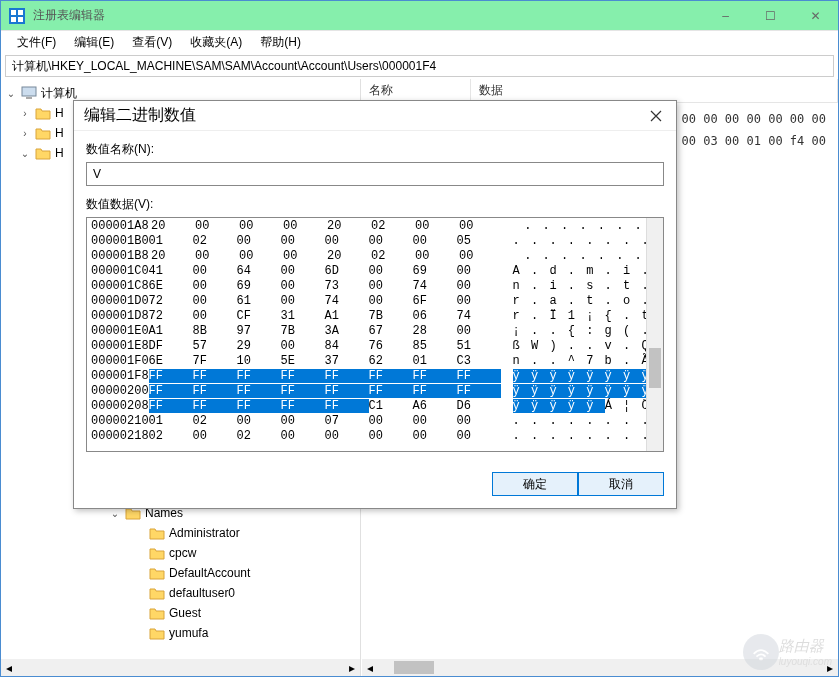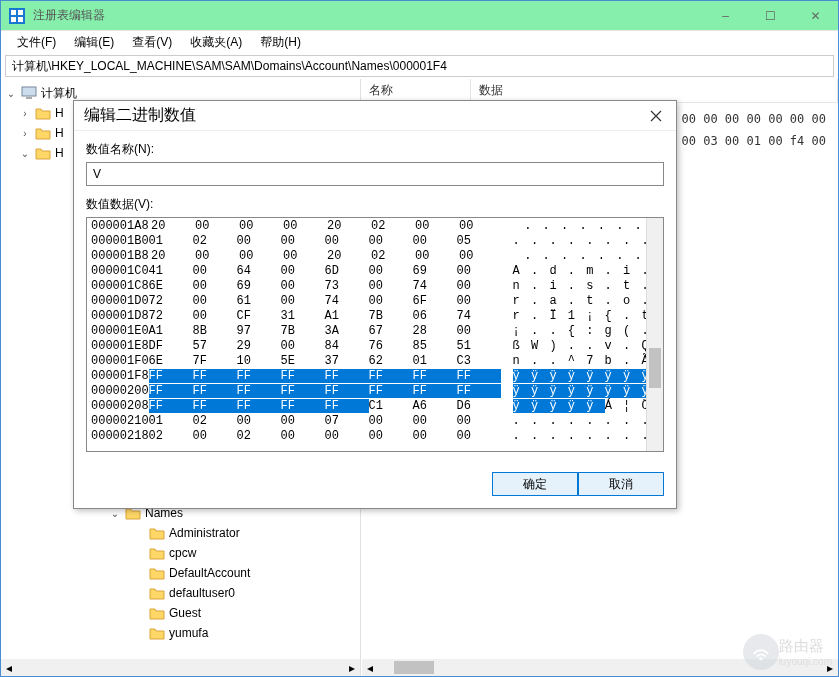--- a/index.html
+++ b/index.html
@@ -39,21 +39,21 @@
   .hex-offset { width:64px; padding-left:4px;}
   .hex-bytes { width:352px; display:flex;}
   .hex-byte { width:44px; text-align:left;}
   .hex-ascii { flex:1; padding-left:12px; letter-spacing:2px;}
   .sel-hex { background:#0078d7; color:#fff;}
   .hex-vscroll { width:17px; background:#f0f0f0; border-left:1px solid #ddd; position:relative;}
   .hex-thumb { position:absolute; left:2px; right:2px; top:130px; height:40px; background:#c2c2c2;}
   .dialog-buttons { display:flex; justify-content:flex-end; padding:10px 12px 12px;}
   .btn { width:86px; height:24px; border:1px solid #0078d7; background:#e5f1fb; font-size:12px; display:flex; align-items:center; justify-content:center;}
   .btn.ok { border:1px solid #0078d7;}
-  .watermark { position:absolute; right:6px; bottom:6px; opacity:0.5; display:flex; align-items:center; color:#999;}
+  .watermark { position:absolute; right:6px; bottom:6px; opacity:0.5; display:flex; align-items:center; color:#999;font-style:italic;}
   .wm-icon { width:36px; height:36px; border-radius:50%; background:#d0d5dc; display:flex; align-items:center; justify-content:center;}
   .names-tree { position:absolute; left:104px; top:424px;}
   .names-tree .tree-row { height:20px;}
   .hscroll { position:absolute; bottom:0; left:0; right:0; height:17px; background:#f0f0f0; display:flex; align-items:center;}
   .hscroll-thumb { height:13px; background:#c2c2c2; margin:0 16px; flex:0 0 40px;}
   .hscroll-spacer { flex:1;}
   .computer-icon { width:16px; height:14px; margin:0 4px;}
 </style>
 </head>
 <body>
@@ -79,21 +79,21 @@
 
   <div class="menubar">
     <div class="menu-item">文件(F)</div>
     <div class="menu-item">编辑(E)</div>
     <div class="menu-item">查看(V)</div>
     <div class="menu-item">收藏夹(A)</div>
     <div class="menu-item">帮助(H)</div>
   </div>
 
   <div class="addressbar">
-    <span>计算机\HKEY_LOCAL_MACHINE\SAM\SAM\Domains\Account\Names\000001F4</span>
+    <span>计算机\HKEY_LOCAL_MACHINE\SAM\SAM\Account\Account\Users\000001F4</span>
   </div>
 
   <div class="main-split">
     <div class="tree-pane">
       <div class="tree-row">
         <span class="tree-toggle">⌄</span>
         <svg class="computer-icon" viewBox="0 0 16 14">
             <rect x="1" y="1" width="14" height="9" fill="#cde" stroke="#789"></rect>
             <rect x="5" y="11" width="6" height="2" fill="#aaa"></rect>
           </svg>

